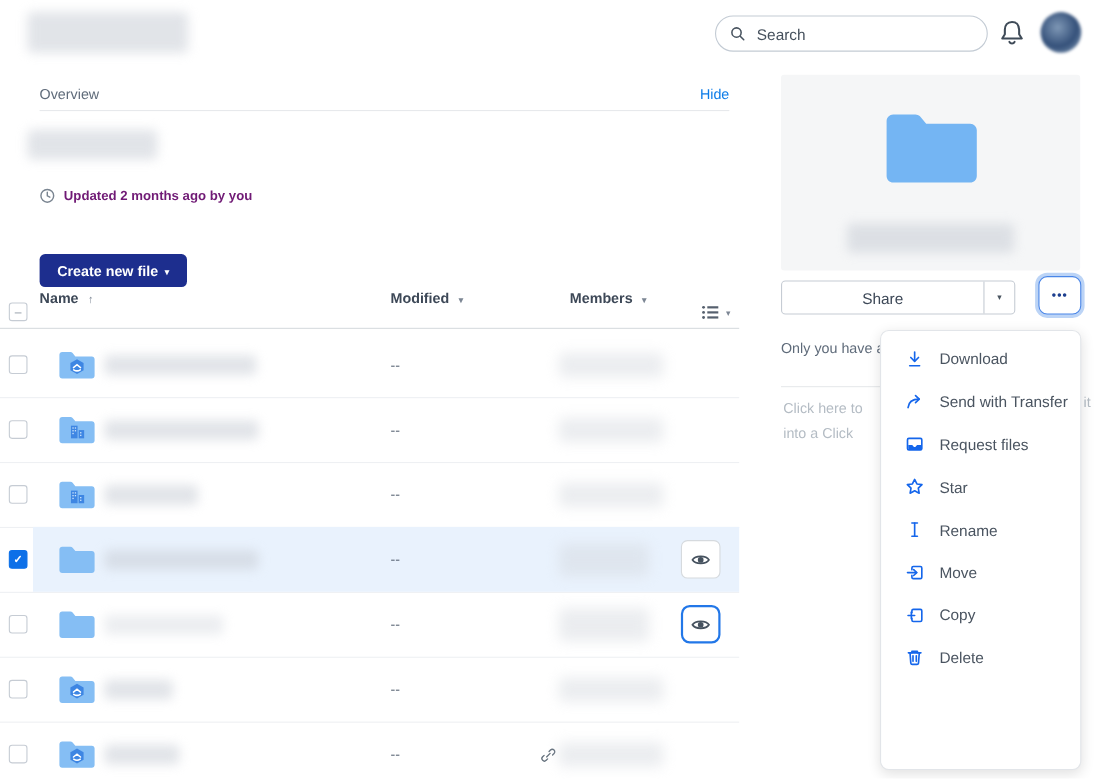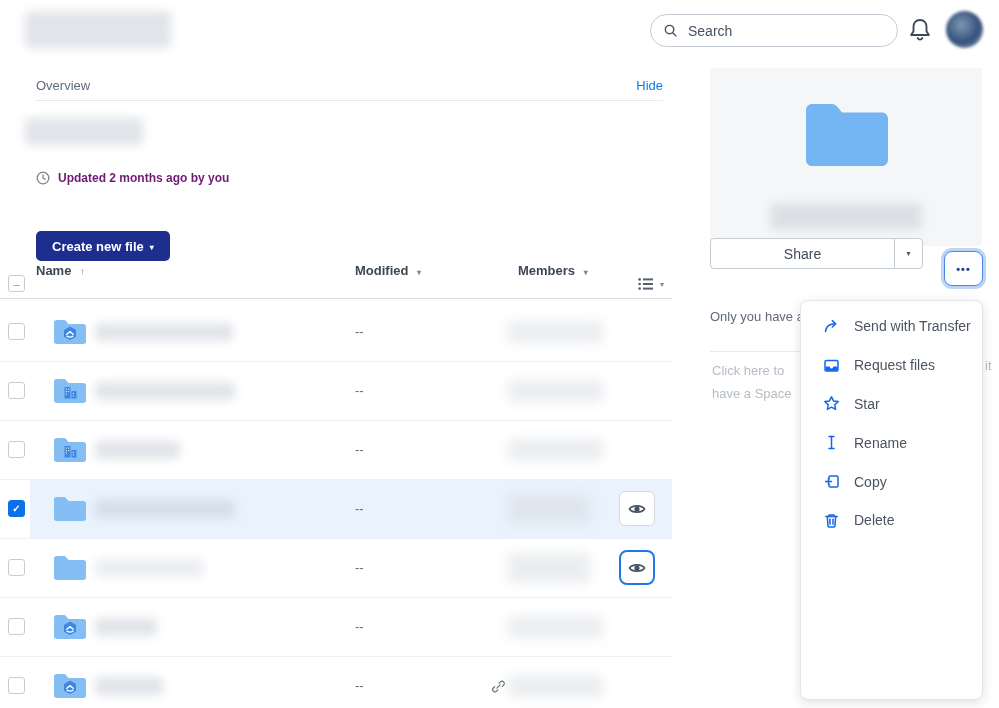--- a/index.html
+++ b/index.html
@@ -54,21 +54,21 @@
   .row.selected .memblur,.row.eyefocus .memblur{top:14px;height:30px;width:82px;}
   .eyebtn{position:absolute;left:619px;top:11px;width:36px;height:35px;background:#fff;border:1px solid #d6dade;
           border-radius:6px;display:flex;align-items:center;justify-content:center;cursor:pointer;box-sizing:border-box;}
   .eyebtn.focus{border:2px solid #2277e8;border-radius:8px;}
   .linkicon{position:absolute;left:491px;top:22px;}
 
   
   .preview{left:710px;top:68px;width:272px;height:178px;background:#f5f6f7;border-radius:3px;}
   .bigfolder{left:802px;top:98px;}
   .panel-name-blur{left:770px;top:203px;width:152px;height:27px;}
-  .sharewrap{left:710px;top:238px;width:213px;height:31px;border:1px solid #c6ccd4;border-radius:4px;background:#fff;
+  .sharewrap{left:710px;top:255px;width:213px;height:31px;border:1px solid #c6ccd4;border-radius:4px;background:#fff;
              display:flex;box-sizing:border-box;}
   .sharemain{flex:1;display:flex;align-items:center;justify-content:center;font-size:14px;color:#3d4857;cursor:pointer;}
   .sharecaret{width:27px;border-left:1px solid #c6ccd4;display:flex;align-items:center;justify-content:center;
               font-size:8px;color:#4a5560;cursor:pointer;}
   .morebtn{left:944px;top:251px;width:39px;height:35px;background:#fff;border:1.5px solid #4a86e8;border-radius:8px;
            box-shadow:0 0 0 3px #bcd4f6;display:flex;align-items:center;justify-content:center;cursor:pointer;
            color:#1d3f8f;font-size:11px;letter-spacing:1px;font-weight:bold;box-sizing:border-box;}
   .access{left:710px;top:309px;font-size:13px;color:#5f6b7a;width:270px;}
   .divider2{left:710px;top:351px;width:272px;height:1px;background:#e7e9ec;}
   .hint{font-size:13px;color:#b4bcc4;}
@@ -320,24 +320,34 @@
 
   <div class="abs morebtn">
     <span>•••</span>
   </div>
 
   <div class="abs access">Only you have access</div>
   <div class="abs divider2"></div>
 
   <div class="abs hint" style="left:712px;top:363px;">Click here to</div>
   <div class="abs hint" style="left:985px;top:358px;">it</div>
-  <div class="abs hint" style="left:712px;top:386px;">have a Space</div>
+  <div class="abs hint" style="left:712px;top:386px;">into a Click</div>
 
   <div class="abs menu">
 
+    <div class="menu-item">
+      <span style="display:flex;">
+        <svg width="17" height="17" viewBox="0 0 17 17" fill="none" stroke="#1566eb" stroke-width="1.5" stroke-linecap="round" stroke-linejoin="round">
+            <path d="M8.5 2 v8.2"></path>
+            <path d="M5 7 l3.5 3.5 L12 7"></path>
+            <path d="M4 14.5 h9"></path>
+          </svg>
+      </span>
+      <span>Download</span>
+    </div>
 
     <div class="menu-item">
       <span style="display:flex;">
         <svg width="17" height="17" viewBox="0 0 17 17" fill="none" stroke="#1566eb" stroke-width="1.5" stroke-linecap="round" stroke-linejoin="round">
             <path d="M2.5 13.5 C3 8.2 7 5.8 12.5 5.8"></path>
             <path d="M9.3 2.6 L12.7 5.8 L9.3 9"></path>
           </svg>
       </span>
       <span>Send with Transfer</span>
     </div>
@@ -366,20 +376,30 @@
       <span style="display:flex;">
         <svg width="17" height="17" viewBox="0 0 17 17" fill="none" stroke="#1566eb" stroke-width="1.5" stroke-linecap="round">
             <path d="M6 2.5 h5"></path>
             <path d="M8.5 2.5 v12"></path>
             <path d="M6 14.5 h5"></path>
           </svg>
       </span>
       <span>Rename</span>
     </div>
 
+    <div class="menu-item">
+      <span style="display:flex;">
+        <svg width="17" height="17" viewBox="0 0 17 17" fill="none" stroke="#1566eb" stroke-width="1.5" stroke-linecap="round" stroke-linejoin="round">
+            <path d="M6 6 V4.3 A1.3 1.3 0 0 1 7.3 3 H13.7 A1.3 1.3 0 0 1 15 4.3 V12.7 A1.3 1.3 0 0 1 13.7 14 H7.3 A1.3 1.3 0 0 1 6 12.7 V11"></path>
+            <path d="M2 8.5 h8.3"></path>
+            <path d="M7.6 5.8 L10.4 8.5 L7.6 11.2"></path>
+          </svg>
+      </span>
+      <span>Move</span>
+    </div>
 
     <div class="menu-item">
       <span style="display:flex;">
         <svg width="17" height="17" viewBox="0 0 17 17" fill="none" stroke="#1566eb" stroke-width="1.5" stroke-linecap="round" stroke-linejoin="round">
             <path d="M6 6 V4.3 A1.3 1.3 0 0 1 7.3 3 H13.7 A1.3 1.3 0 0 1 15 4.3 V12.7 A1.3 1.3 0 0 1 13.7 14 H7.3 A1.3 1.3 0 0 1 6 12.7 V11"></path>
             <path d="M2.5 8.5 h6"></path>
             <path d="M5.5 5.5 v6"></path>
           </svg>
       </span>
       <span>Copy</span>

